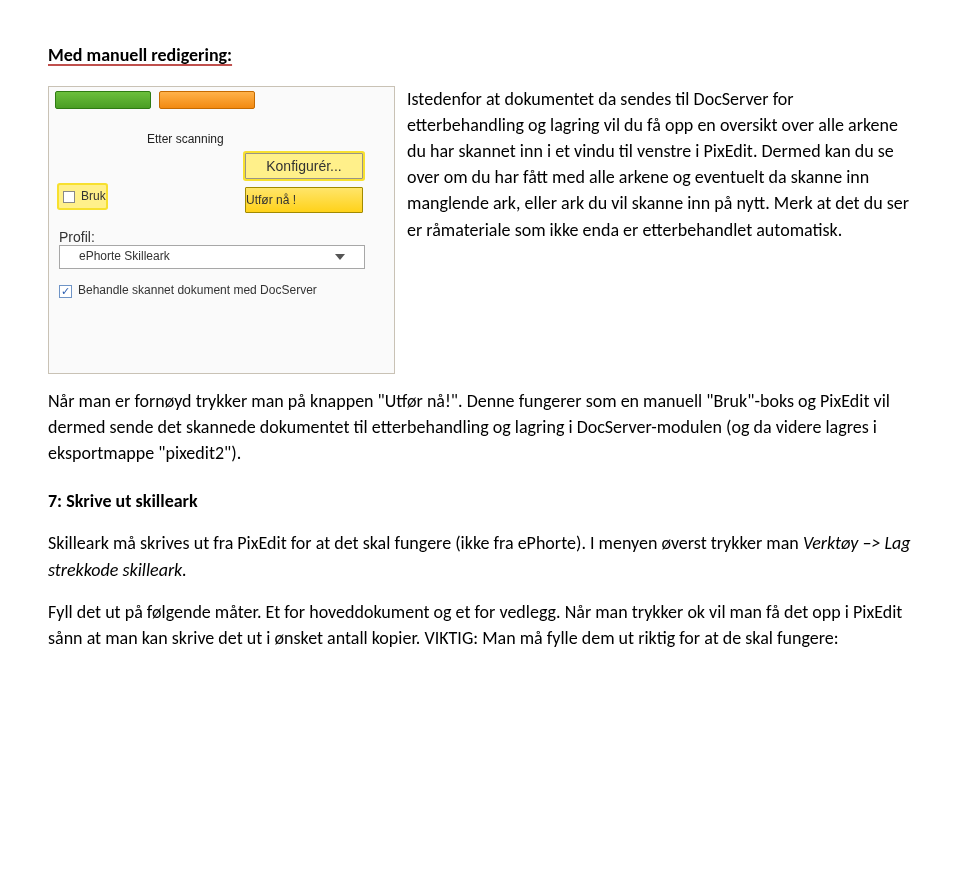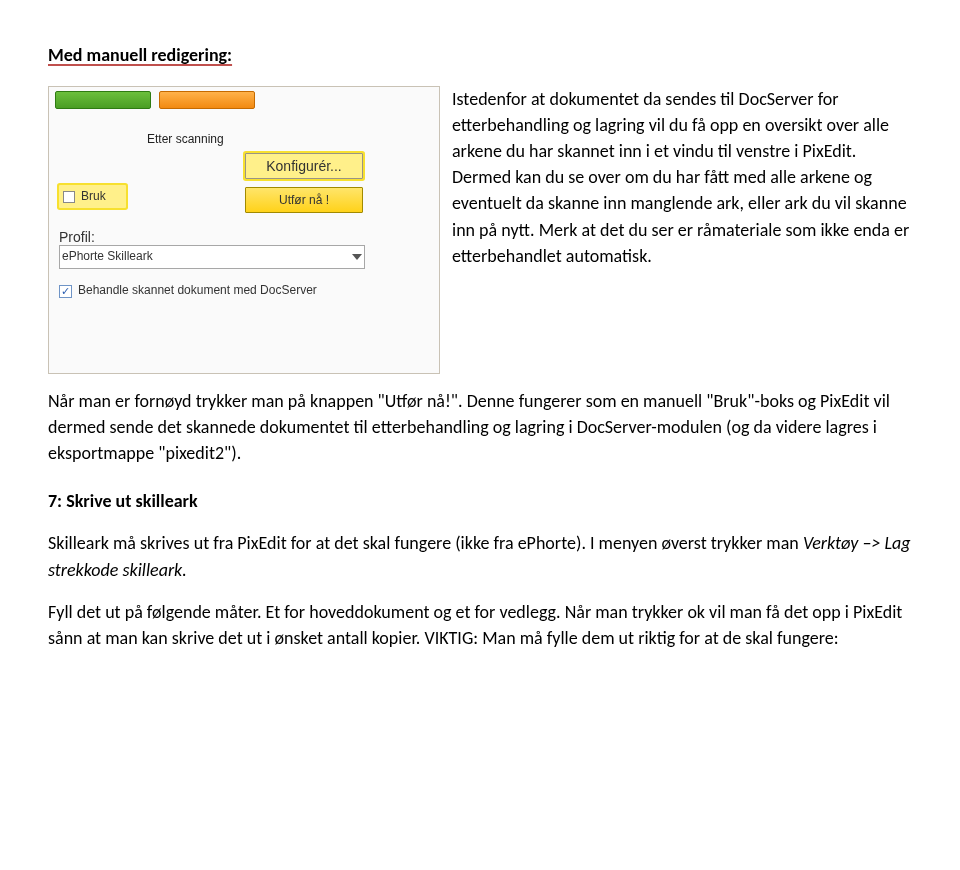--- a/index.html
+++ b/index.html
@@ -1,32 +1,32 @@
 <!DOCTYPE html>
 <html><head>
 <meta charset="utf-8">
 <style>
   * { box-sizing: border-box; margin: 0; padding: 0; }
   body { font-family: Calibri, Arial, sans-serif; font-size: 18px; line-height: 1.45; background: #fff; color: #000; width: 960px; padding: 10px 48px 0 48px; }
   .heading-red { font-weight: 700; color: #000; text-decoration: underline; text-decoration-color: #c0504d; text-decoration-thickness: 2px; text-underline-offset: 3px; margin-bottom: 18px; margin-top: 32px; }
   .row { display: flex; gap: 12px; margin-bottom: 14px; }
   .col-img { flex: 0 0 328px; }
   .col-txt { flex: 1; }
-  .screenshot { position: relative; width: 392px; height: 288px; border: 1px solid #c9c2b5; background: #fafafa; font-family: "Segoe UI", Tahoma, sans-serif; font-size: 12px; color: #333; }
+  .screenshot { position: relative; width: 347px; height: 288px; border: 1px solid #c9c2b5; background: #fafafa; font-family: "Segoe UI", Tahoma, sans-serif; font-size: 12px; color: #333; }
   .tb-top { position: absolute; top: 4px; left: 0; right: 0; height: 26px; display: flex; gap: 8px; padding: 0 6px; }
   .btn-green-stub { width: 96px; height: 18px; border-radius: 2px; background: linear-gradient(#6bbf3c,#4a9e24); border: 1px solid #2e7b12; }
   .btn-orange-stub { width: 96px; height: 18px; border-radius: 2px; background: linear-gradient(#ffb24a,#f28a11); border: 1px solid #c56a00; }
   .row-label { position: absolute; left: 98px; font-size: 12px; color: #222; }
   .row-label.etter { top: 44px; }
   .btn-konfig { position: absolute; top: 66px; left: 196px; width: 118px; height: 26px; border: 1px solid #9a9485; border-radius: 1px; background: linear-gradient(#fdfdfb,#ece6d8); text-align: center; line-height: 24px; font-size: 14px; }
-  .btn-utfor { position: absolute; top: 100px; left: 196px; width: 118px; height: 26px; border: 1px solid #a18a00; border-radius: 1px; background: linear-gradient(#ffe56a,#ffd21a); text-align: center; line-height: 24px; font-size: 12px; }
-  .chk-bruk { position: absolute; top: 98px; left: 10px; display: flex; align-items: center; gap: 6px; padding: 3px 20px 3px 4px; background: #fff08a; box-shadow: 0 0 0 2px #f7e02f; border-radius: 1px; }
+  .btn-utfor { position: absolute; top: 100px; left: 196px; width: 118px; height: 26px; border: 1px solid #a18a00; border-radius: 1px; background: linear-gradient(#ffe56a,#ffd21a); text-align: left; line-height: 24px; font-size: 12px; }
+  .chk-bruk { position: absolute; top: 98px; left: 10px; display: flex; align-items: center; gap: 6px; padding: 3px 0 3px 4px; background: #fff08a; box-shadow: 0 0 0 2px #f7e02f; border-radius: 1px; }
   .chk-box { width: 12px; height: 12px; background: #fff; border: 1px solid #888; }
   .profil-lbl { position: absolute; left: 10px; top: 140px; font-size: 14px; }
-  .profil-sel { position: absolute; left: 10px; top: 158px; width: 306px; height: 24px; border: 1px solid #a7a7a7; background: #fff; display: flex; align-items: center; justify-content: space-between; padding: 0 2px; font-size: 12px; }
+  .profil-sel { position: absolute; left: 10px; top: 158px; width: 306px; height: 24px; border: 1px solid #a7a7a7; background: #fff; display: flex; align-items: center; justify-content: space-between; padding: 0 19px; font-size: 12px; }
   .dd-arrow { width: 0; height: 0; border-left: 5px solid transparent; border-right: 5px solid transparent; border-top: 6px solid #555; }
   .chk-behandle { position: absolute; left: 10px; top: 196px; display: flex; align-items: flex-start; gap: 6px; }
   .chk-behandle .chk-box { margin-top: 2px; width: 13px; height: 13px; border: 1px solid #6f94c6; position: relative; }
   .chk-behandle .chk-box .tick { position: absolute; left: 1px; top: -2px; font-size: 11px; color: #2a5db0; }
   .behandle-txt { width: 260px; line-height: 1.25; font-size: 12px; }
   .yellow-hl { background: #fff08a; box-shadow: 0 0 0 2px #f7e02f; }
   p.body { margin-bottom: 16px; }
   .section-heading { font-weight: 700; margin-bottom: 16px; margin-top: 22px; }
   em.plain { font-style: italic; }
   .viktig { font-weight: 400; }

